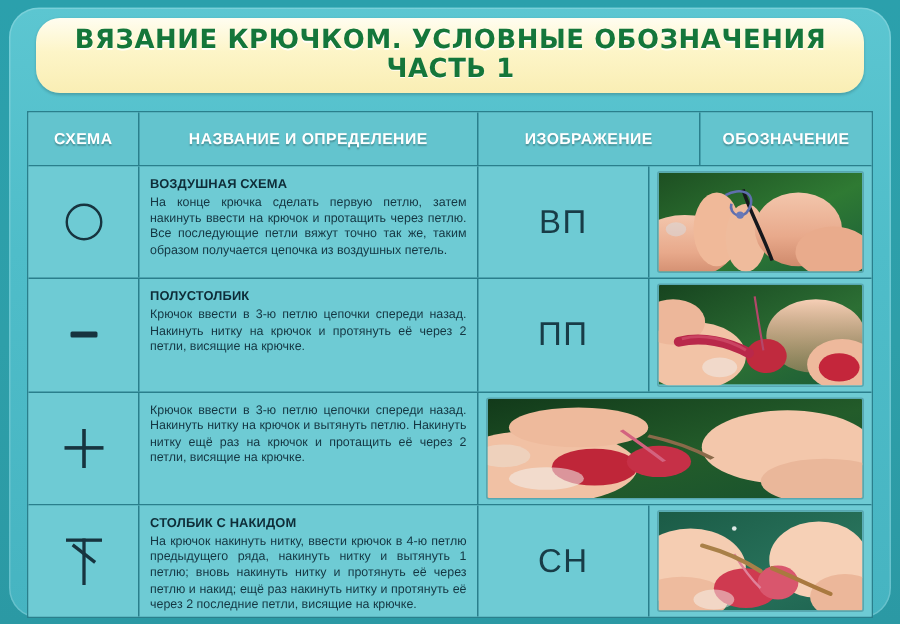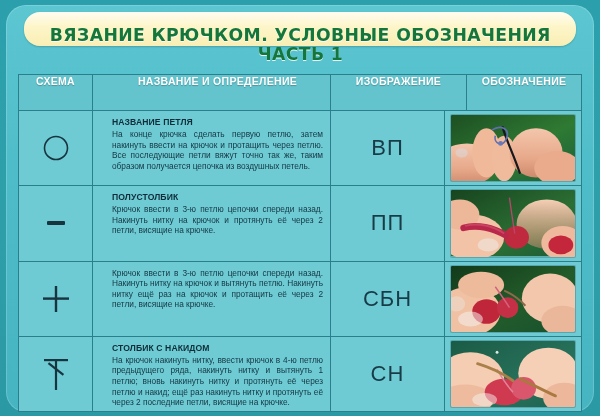--- a/index.html
+++ b/index.html
@@ -35,31 +35,31 @@
     background: linear-gradient(180deg, #5cc6d1 0%, #4fbdc9 40%, #46b4c1 100%);
     box-shadow: inset 0 0 0 1px rgba(255,255,255,0.18);
   }
 
   
   .title-box {
     position: absolute;
     left: 24px;
     top: 12px;
     width: 552px;
-    height: 34px;
+    height: 50px;
     box-sizing: border-box;
     border-radius: 16px;
     background: #fdf6cf;
     background: linear-gradient(180deg, #fffdf0 0%, #fdf5c8 45%, #f9eeb4 100%);
     box-shadow: 0 1px 2px rgba(0,0,0,0.18);
     display: flex;
     flex-direction: column;
     align-items: center;
-    justify-content: flex-start;
-    padding: 14px 10px 3px;
+    justify-content: center;
+    padding: 2px 10px 3px;
   }
   .title-line {
     color: #14763a;
     font-family: "DejaVu Sans", sans-serif;
     font-weight: bold;
     font-size: 17.5px;
     line-height: 19px;
     letter-spacing: 0.4px;
     text-align: center;
     white-space: nowrap;
@@ -101,27 +101,28 @@
 
   .cell {
     box-sizing: border-box;
     border-right: 1px solid #2a7f8c;
     overflow: hidden;
     position: relative;
   }
   .cell:last-child { border-right: none; }
 
   .col-scheme  { flex: 0 0 74px; }
-  .col-name    { flex: 0 0 226px; margin-left: 12px; }
+  .col-name    { flex: 0 0 226px; }
   .col-abbr    { flex: 0 0 114px; text-align: center; }
   .col-image   { flex: 1 1 auto; }
 
   
   .row.header .cell {
     display: flex;
+    align-items: center;
     justify-content: center;
     color: #ffffff;
     font-weight: bold;
     font-size: 10.5px;
     letter-spacing: 0.3px;
     text-align: center;
     text-shadow: 0 1px 1px rgba(0,0,0,0.25);
   }
 
   
@@ -218,21 +219,21 @@
     <div class="row body-row">
       <div class="cell col-scheme">
         <div class="sym-wrap">
           <svg width="34" height="34" viewBox="0 0 34 34" aria-hidden="true">
             <circle cx="17" cy="17" r="11.5" fill="none" stroke="#17343f" stroke-width="1.6"></circle>
           </svg>
         </div>
       </div>
       <div class="cell col-name">
         <div class="def">
-          <div class="def-title">НАЗВАНИЕ ПЕТЛЯ</div>
+          <div class="def-title">ВОЗДУШНАЯ СХЕМА</div>
           <div class="def-text">На конце крючка сделать первую петлю, затем накинуть ввести на крючок и протащить через петлю. Все последующие петли вяжут точно так же, таким образом получается цепочка из воздушных петель.</div>
         </div>
       </div>
       <div class="cell col-abbr">
         <div class="abbr">ВП</div>
       </div>
       <div class="cell col-image">
         <div class="photo-pad">
           <div class="photo">
             <svg viewBox="0 0 140 70" preserveAspectRatio="none" aria-hidden="true">
@@ -319,23 +320,20 @@
           <svg width="34" height="34" viewBox="0 0 34 34" aria-hidden="true">
             <rect x="4" y="15.4" width="26" height="2.4" fill="#17343f"></rect>
             <rect x="15.8" y="4" width="2.4" height="26" fill="#17343f"></rect>
           </svg>
         </div>
       </div>
       <div class="cell col-name">
         <div class="def">
           <div class="def-text">Крючок ввести в 3-ю петлю цепочки спереди назад. Накинуть нитку на крючок и вытянуть петлю. Накинуть нитку ещё раз на крючок и протащить её через 2 петли, висящие на крючке.</div>
         </div>
-      </div>
-      <div class="cell col-abbr">
-        <div class="abbr">СБН</div>
       </div>
       <div class="cell col-image">
         <div class="photo-pad">
           <div class="photo">
             <svg viewBox="0 0 140 70" preserveAspectRatio="none" aria-hidden="true">
               <defs>
                 <linearGradient id="bg3" x1="0" y1="0" x2="1" y2="1">
                   <stop offset="0%" stop-color="#123a1a"></stop>
                   <stop offset="55%" stop-color="#235c2a"></stop>
                   <stop offset="100%" stop-color="#17512f"></stop>

